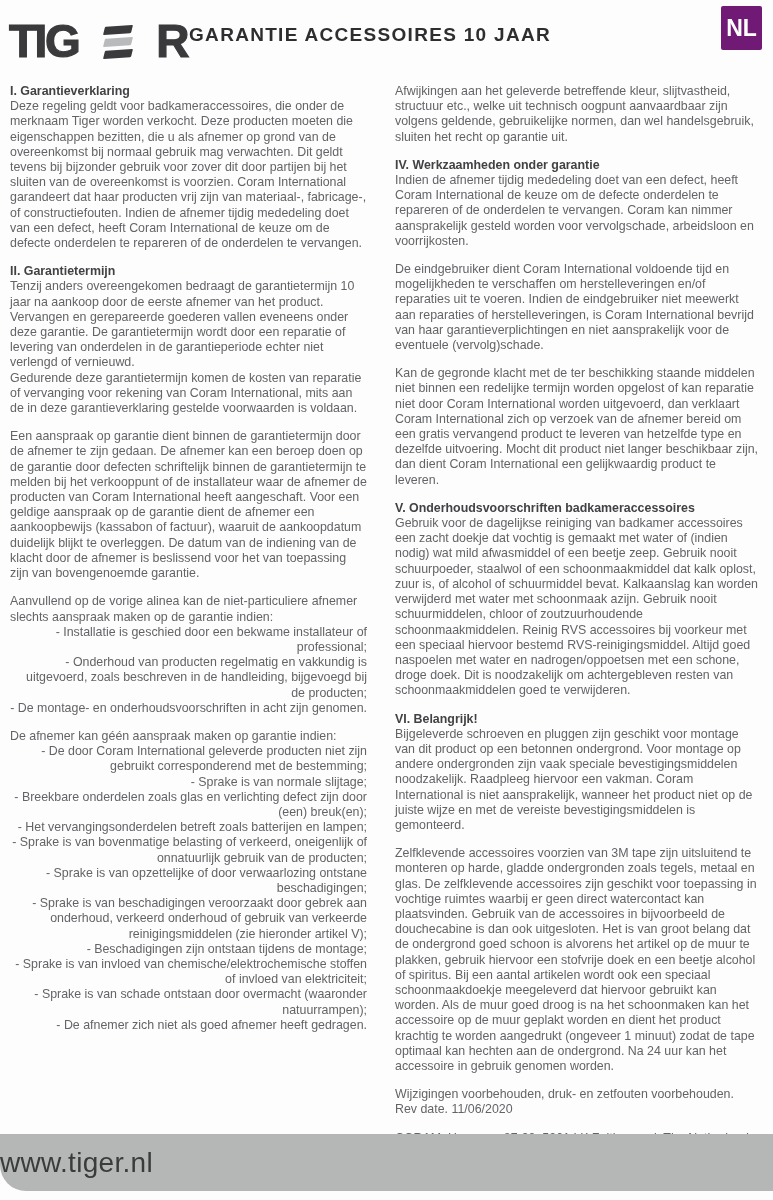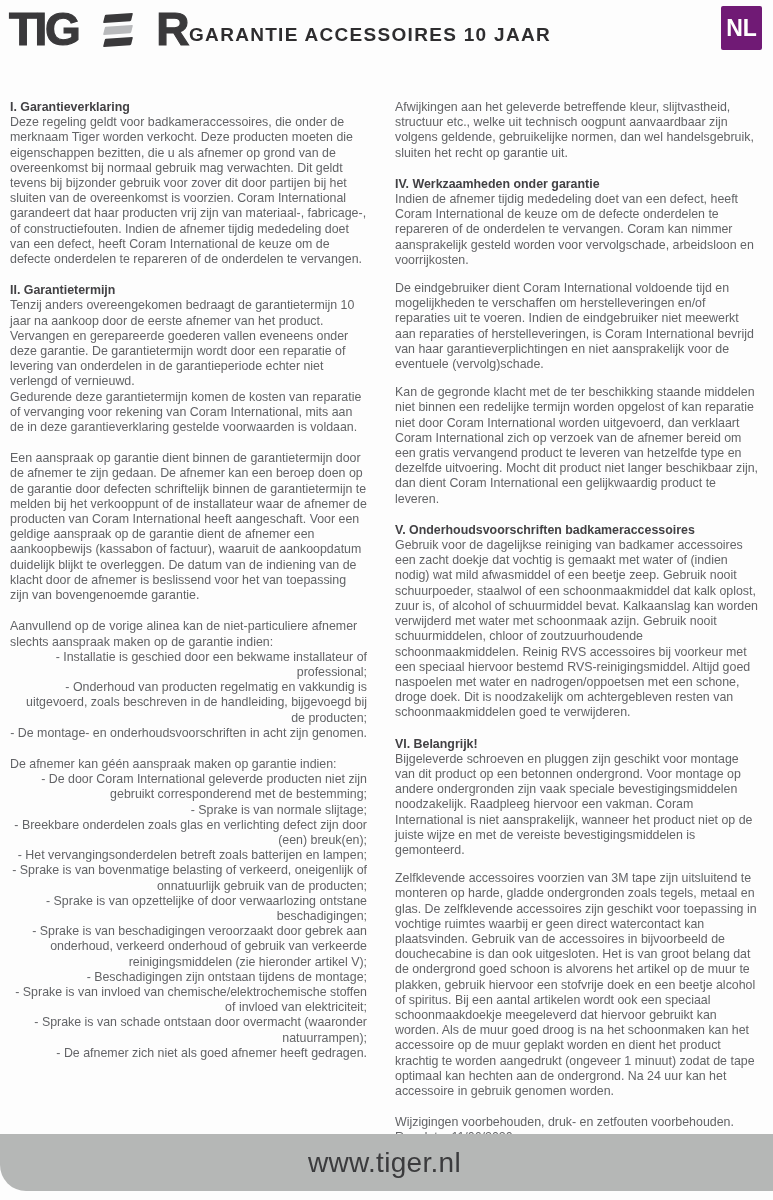--- a/index.html
+++ b/index.html
@@ -4,21 +4,21 @@
 <style>
   html,body { margin:0; padding:0; background:#e8e8e8; }
   .page {
     position:relative; width:773px; height:1200px; margin:0 auto;
     background:#fdfdfd; overflow:hidden;
     font-family:"Liberation Sans", sans-serif;
   }
   
   .header { position:absolute; top:0; left:0; right:0; height:84px; }
   .logo {
-    position:absolute; left:9px; top:8px; display:flex; align-items:flex-start;
+    position:absolute; left:9px; top:20px; display:flex; align-items:flex-start;
     font-weight:700; font-size:46px; line-height:42px; letter-spacing:-2.5px;
     color:#3a393b;gap:20px; -webkit-text-stroke:1.2px #3a393b;
   }
   .ebars {
     display:inline-flex; flex-direction:column; justify-content:space-between;
     width:28px; height:32px; margin:6px 4px 0 6px; transform:skewY(-4deg);
   }
   .ebars span { display:block; height:8px; transform:skewX(-14deg); border-radius:1px; }
   .bar-dark  { background:#3a393b; }
   .bar-light { background:#b9babc; }
@@ -32,33 +32,33 @@
     display:flex; align-items:center; justify-content:center; border-radius:2px;
   }
   
   .cols {
     position:absolute; top:84px; left:10px; right:12px;
     display:flex; gap:28px;
     font-size:12.4px; line-height:15.2px; color:#636467;
   }
   .col-left  { width:357px; flex:0 0 357px; }
   .col-right { flex:1; }
-  .blk { margin:16px 0 13px 0; }
+  .blk { margin:0 0 13px 0; }
   .blk:last-child { margin-bottom:0; }
   .h { font-weight:700; color:#424144; }
   .para { margin:0; }
   .gap { margin-top:13px; }
   ul.dash { list-style:none; margin:0; padding:0; }
   ul.dash li { padding-left:9px; text-indent:-9px;text-align:right; }
   ul.dash li::before { content:"- "; }
   
   .footer-bar {
     position:absolute; left:0; right:0; bottom:9px; height:57px;
     background:#b5b7b6; border-radius:0 0 0 26px;
-    display:flex; align-items:center; justify-content:center;
+    display:flex; align-items:center; justify-content:flex-start;
     padding-right:4px; box-sizing:border-box;
   }
   .site { font-size:28px; color:#3b3b3d; letter-spacing:0.3px; }
 </style>
 </head>
 <body>
 
 <div class="page">
 
   <div class="header">

